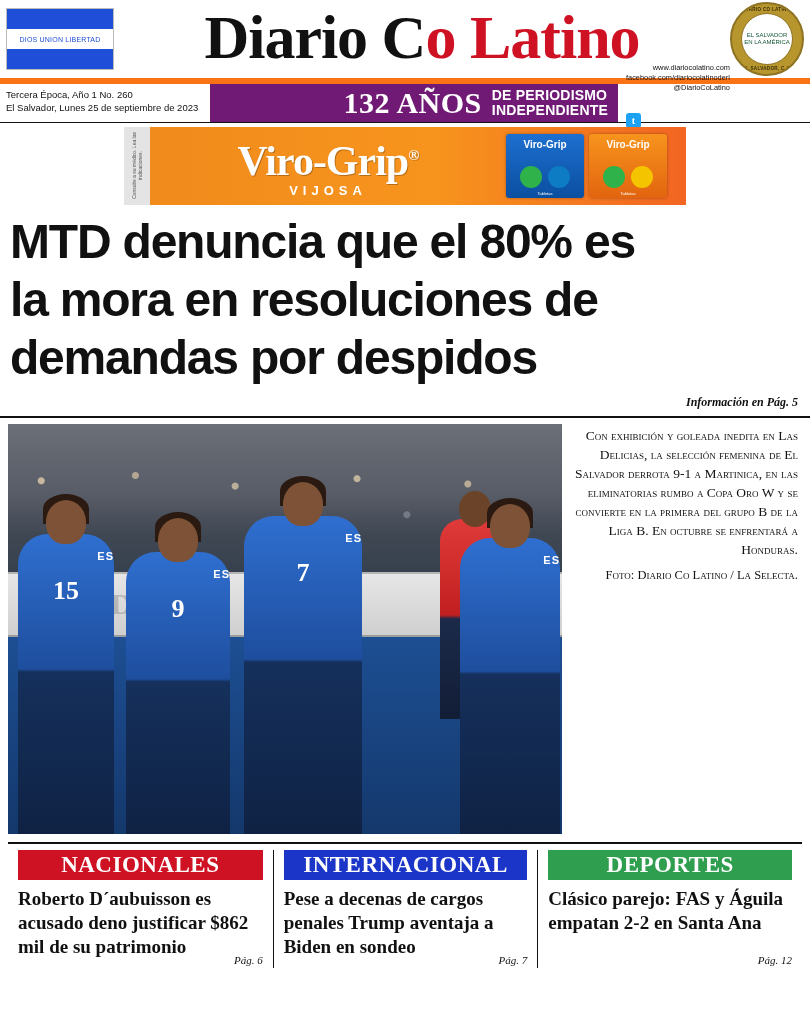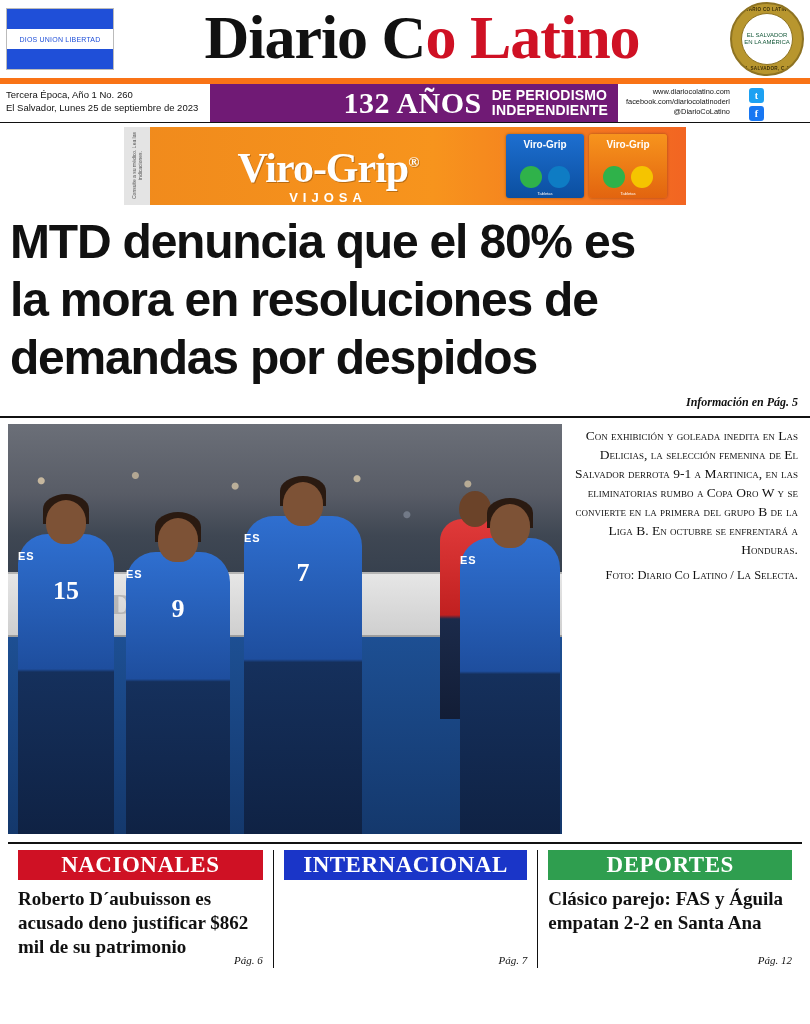--- a/index.html
+++ b/index.html
@@ -118,22 +118,23 @@
     font-weight: bold;
     line-height: 15px;
     letter-spacing: .2px;
     text-transform: uppercase;
   }
   .strip-right {
     width: 192px;
     padding: 3px 4px 0 8px;
     display: flex;
     align-items: flex-start;
-    justify-content: flex-start;
+    justify-content: center;
     gap: 19px;
+    flex-direction: column;
   }
   .strip-right .urls {
     font-size: 7.4px;
     line-height: 10px;
     text-align: right;
     color: #111;
   }
   .social {
     display: flex; flex-direction: column; gap: 3px; padding-top: 1px;
   }
@@ -167,21 +168,21 @@
     writing-mode: vertical-rl;
     transform: rotate(180deg);
     display: flex; align-items: center; justify-content: center;
     line-height: 6px;
     padding: 2px;
     text-align: center;
   }
   .ad .brand {
     flex: 1 1 auto;
     display: flex; flex-direction: column;
-    align-items: center; justify-content: flex-end;
+    align-items: center; justify-content: center;
     color: #fff;
   }
   .ad .brand .name {
     font-family: "Liberation Serif", serif;
     font-weight: bold;
     font-size: 42px;
     line-height: 42px;
     letter-spacing: -1px;
     text-shadow: 1px 1px 0 rgba(0,0,0,.25);
   }
@@ -309,21 +310,21 @@
     background: #2a1a11;
   }
   .photo .figure .num {
     position: absolute; top: 42px; left: 0; right: 0;
     text-align: center; color: #fff; font-weight: bold;
     font-family: "Liberation Serif", serif;
     font-size: 26px;
   }
   .photo .figure .es {
     position: absolute; top: 16px; left: 0; right: 0;
-    text-align: left; color: #fff; font-weight: bold;
+    text-align: right; color: #fff; font-weight: bold;
     font-size: 11px; letter-spacing: 1px;
   }
   .photo .fg-red {
     position: absolute; bottom: 28%; left: 78%;
     width: 70px; height: 200px;
     background: linear-gradient(180deg,#e03a3a 0%, #c12020 48%, #1b2a4a 50%, #121d36 100%);
     border-radius: 22px 22px 0 0;
   }
   .photo .fg-red .head {
     position: absolute; top: -28px; left: 50%; transform: translateX(-50%);
@@ -522,20 +523,21 @@
   </div>
 
   <div class="sections">
     <div class="sec nac">
       <div class="band">NACIONALES</div>
       <div class="text">Roberto D´aubuisson es acusado deno justificar $862 mil de su patrimonio</div>
       <div class="pag">Pág. 6</div>
     </div>
     <div class="sec int">
       <div class="band">INTERNACIONAL</div>
+      <div class="text">Pese a decenas de cargos penales Trump aventaja a Biden en sondeo</div>
       <div class="pag">Pág. 7</div>
     </div>
     <div class="sec dep">
       <div class="band">DEPORTES</div>
       <div class="text">Clásico parejo: FAS y Águila empatan 2-2 en Santa Ana</div>
       <div class="pag">Pág. 12</div>
     </div>
   </div>
 
 </div>

